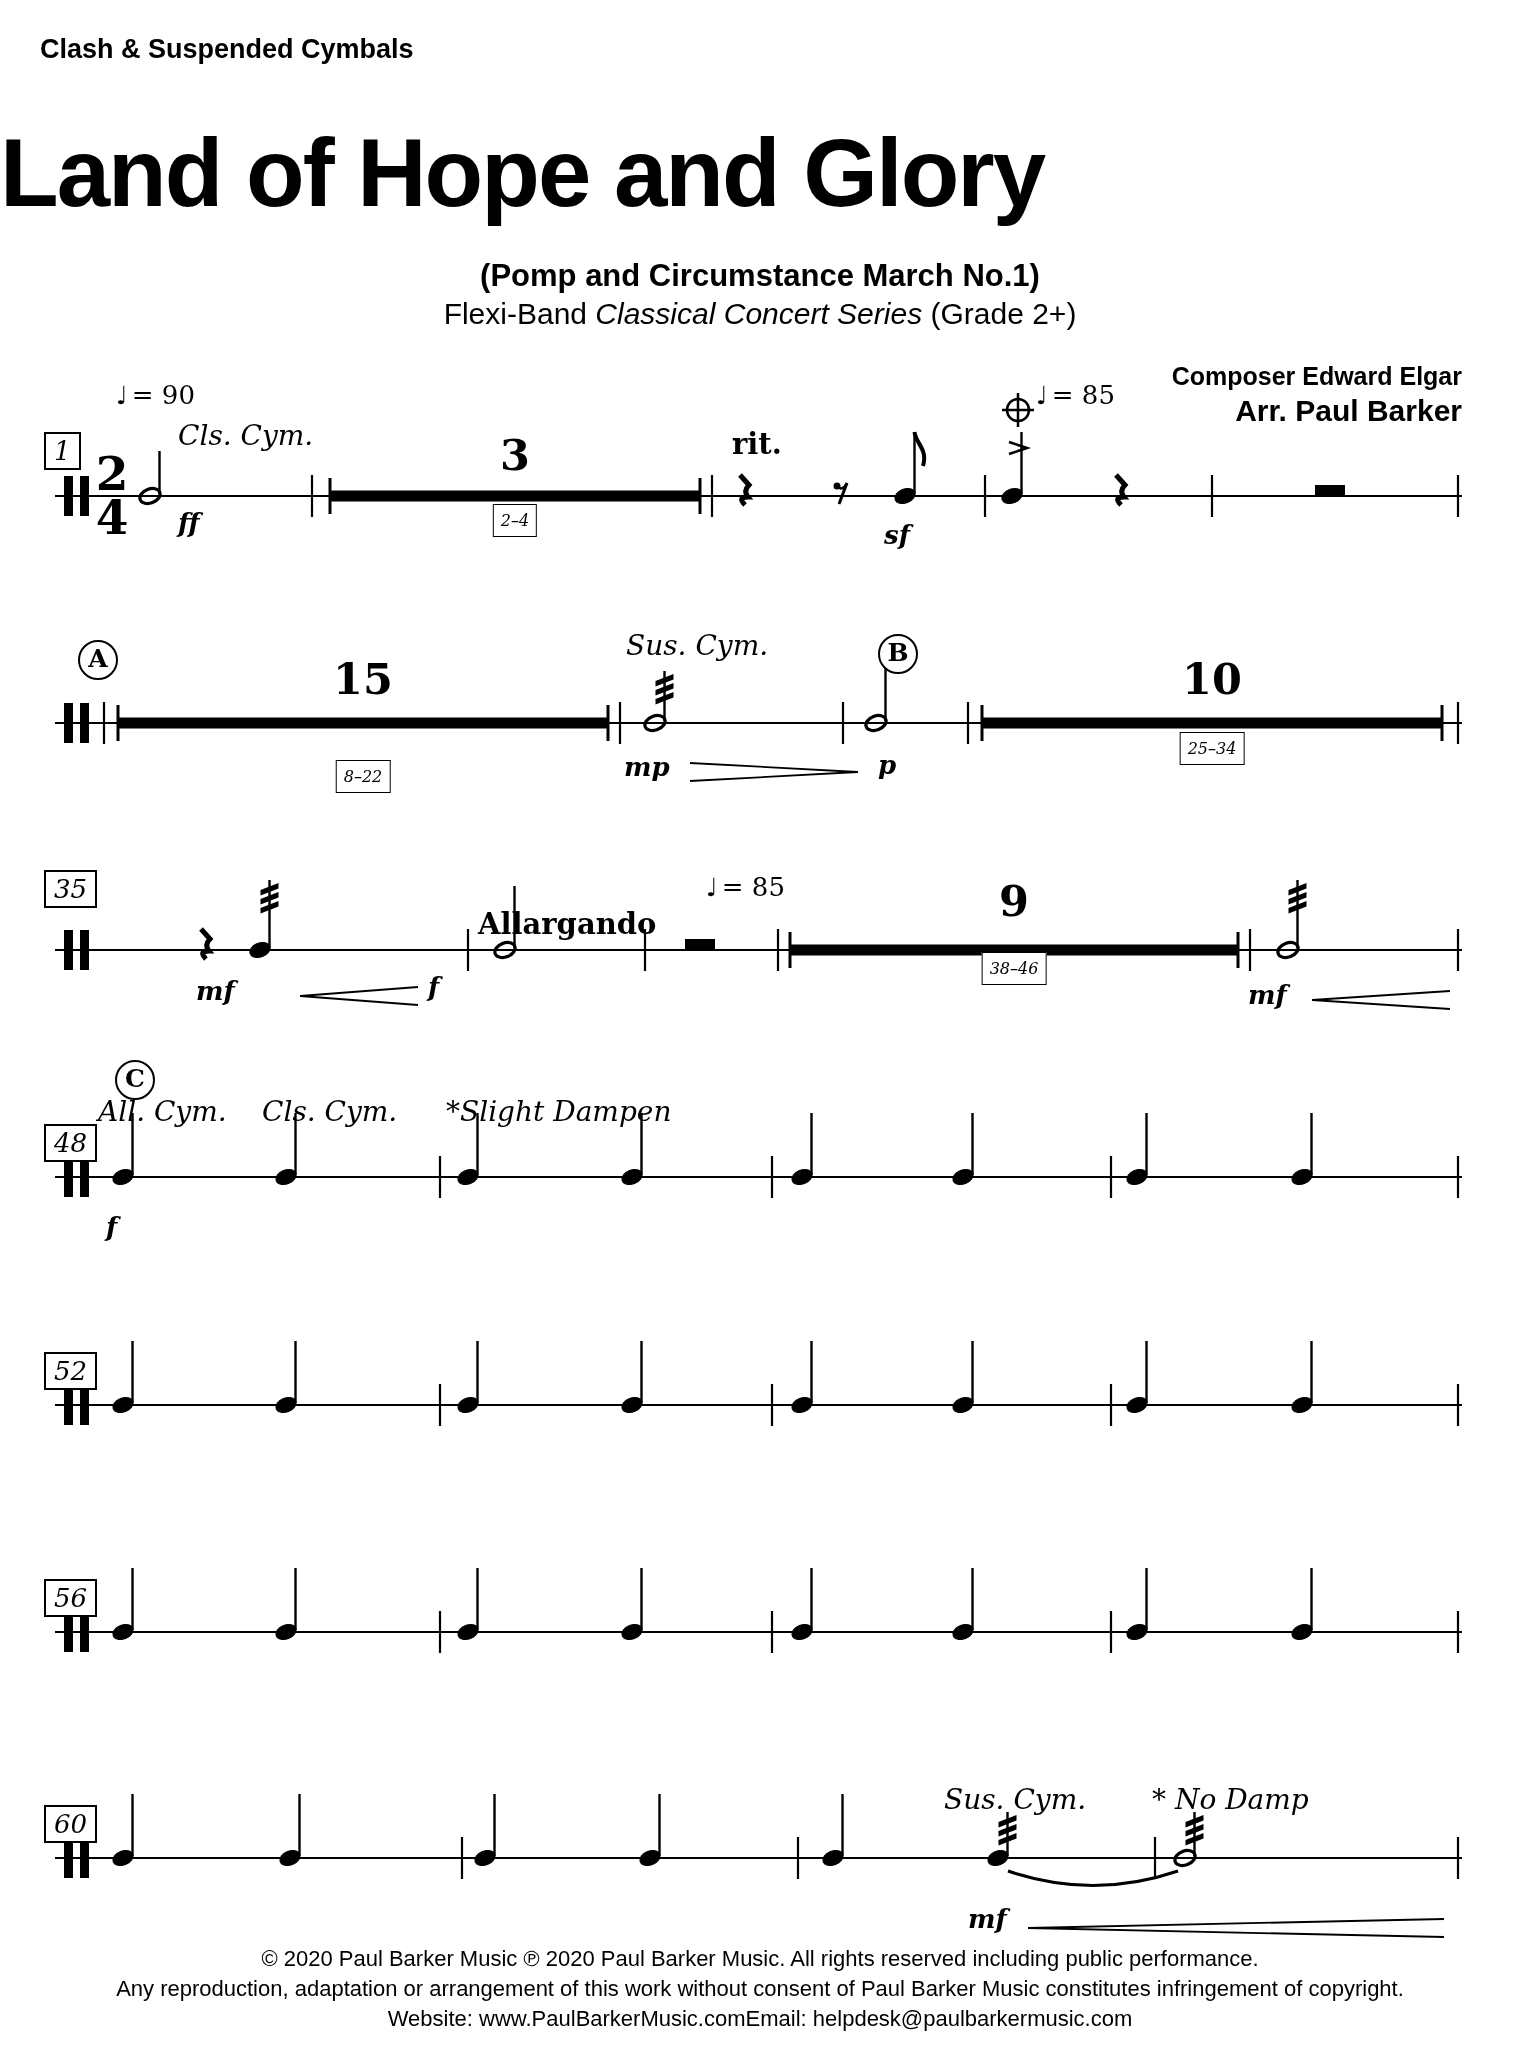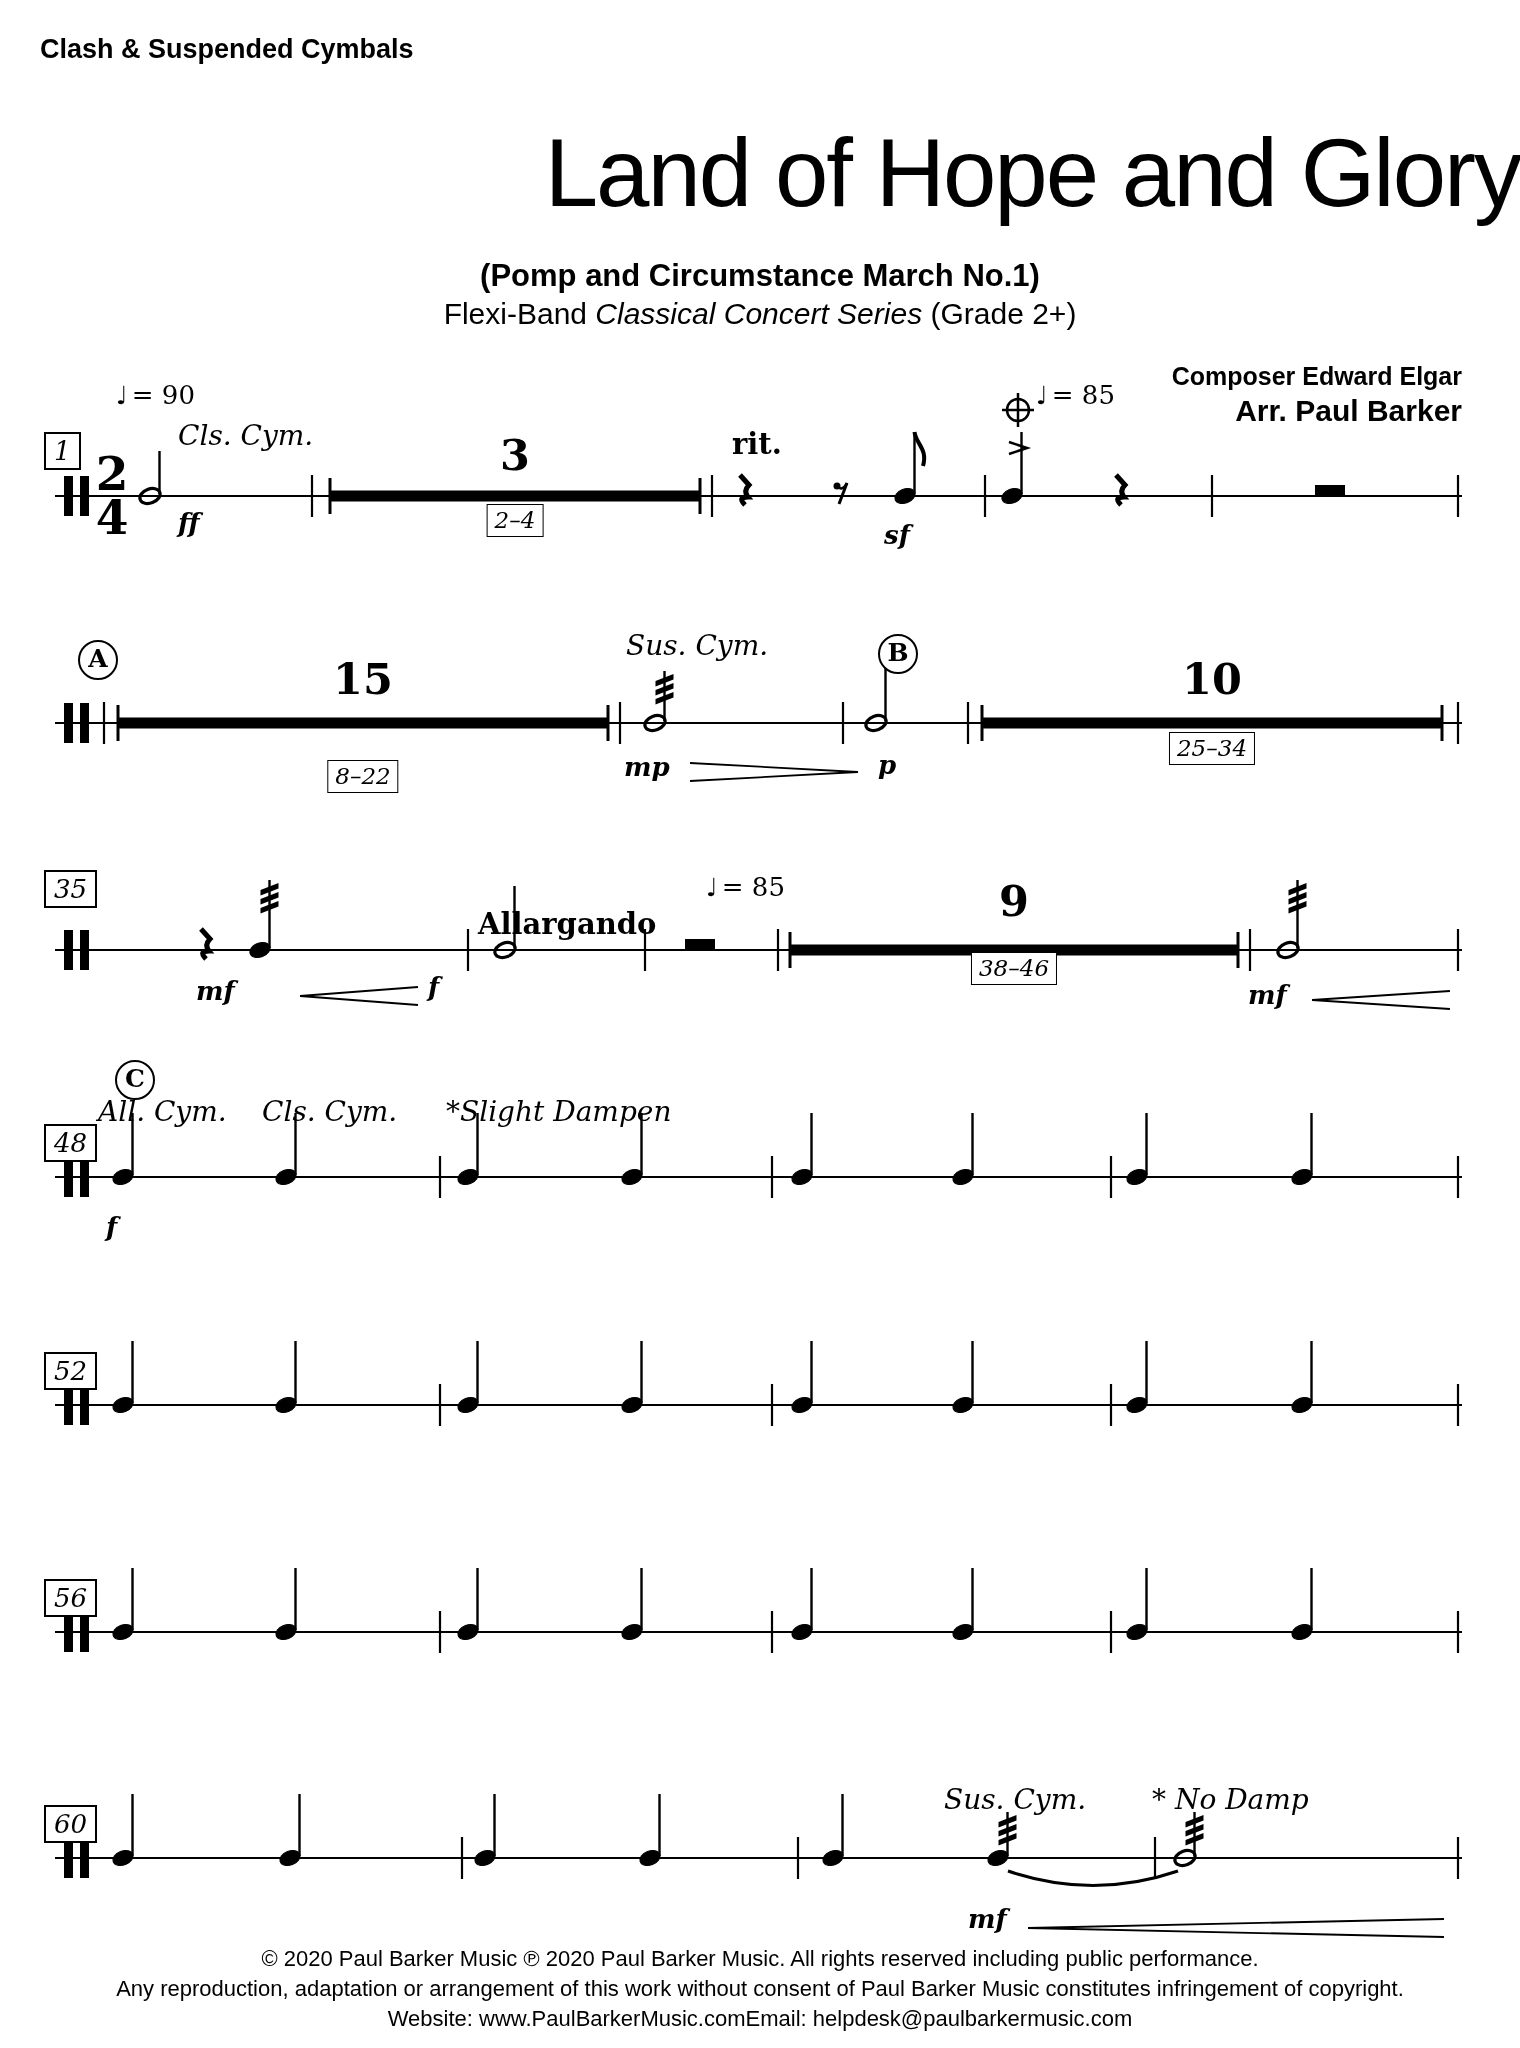--- a/index.html
+++ b/index.html
@@ -1,31 +1,31 @@
 <!DOCTYPE html>
 <html><head>
 <meta charset="utf-8">
 <style>
   html,body{margin:0;padding:0;}
   body{width:1520px;height:2048px;background:#ffffff;position:relative;
        font-family:"Liberation Sans",sans-serif;color:#000;overflow:hidden;}
   .abs{position:absolute;}
   #part-name{left:40px;top:34px;font-size:27px;font-weight:bold;}
-  #title{left:0;right:0;top:118px;text-align:right;font-size:96px;font-weight:normal;letter-spacing:-2px;}
+  #title{left:0;right:0;top:118px;text-align:left;font-size:96px;font-weight:bold;letter-spacing:-2px;}
   #subtitle{left:0;right:0;top:258px;text-align:center;font-size:31px;font-weight:bold;}
   #series{left:0;right:0;top:297px;text-align:center;font-size:30px;}
   #series .ital{font-style:italic;}
   #composer{right:58px;top:362px;font-size:25px;font-weight:bold;text-align:right;}
   #arranger{right:58px;top:394px;font-size:30px;font-weight:bold;text-align:right;}
   #score{left:0;top:0;}
   
   .mbox{border:2px solid #000;padding:0 8px;font-family:"DejaVu Serif",serif;
         font-style:italic;font-size:26px;line-height:34px;background:#fff;}
   .rbox{border:1.5px solid #000;padding:0 7px;font-family:"DejaVu Serif",serif;
-        font-style:italic;font-size:23px;line-height:31px;transform:translateX(-50%);background:#fff;}
+        font-style:italic;font-size:16px;line-height:31px;transform:translateX(-50%);background:#fff;}
   .circ{width:36px;height:36px;border:2.5px solid #000;border-radius:50%;
         font-family:"DejaVu Serif",serif;font-weight:bold;font-size:25px;line-height:34px;
         text-align:center;background:#fff;}
   .mrnum{font-family:"DejaVu Serif",serif;font-weight:bold;font-size:43px;line-height:1;
          transform:translateX(-50%);}
   .inst{font-family:"DejaVu Serif",serif;font-style:italic;font-size:28px;line-height:1;white-space:nowrap;}
   .instb{font-family:"DejaVu Serif",serif;font-weight:bold;font-size:29px;line-height:1;white-space:nowrap;margin-top:46px;}
   .dyn{font-family:"DejaVu Serif",serif;font-weight:bold;font-style:italic;font-size:26px;line-height:1;}
   .tempo{font-family:"DejaVu Serif",serif;font-size:26px;line-height:1;white-space:nowrap;}
   .tempo .nq{font-family:"DejaVu Sans",sans-serif;font-size:25px;font-style:normal;margin-right:4px;}

